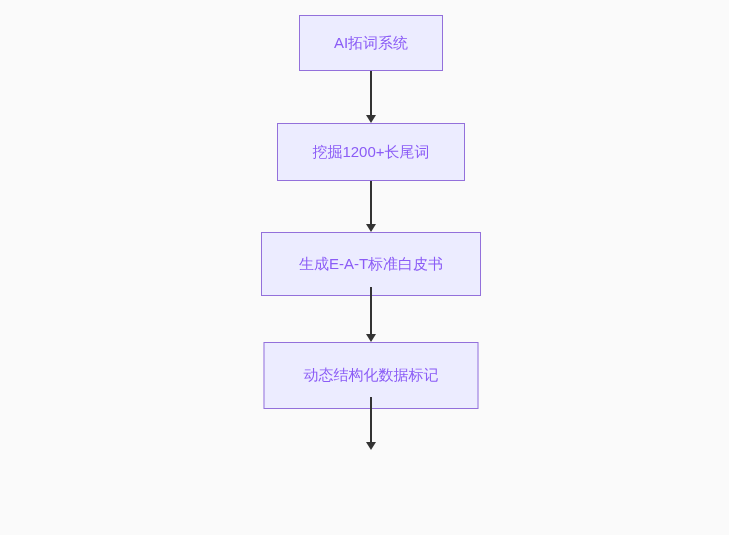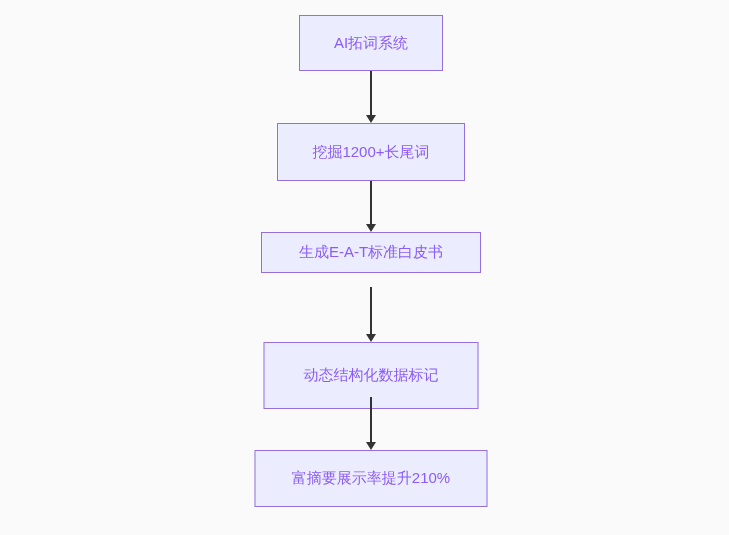--- a/index.html
+++ b/index.html
@@ -26,21 +26,21 @@
     color: #8b5cf6;
     font-size: 15px;
     display: flex;
     align-items: center;
     justify-content: center;
     text-align: center;
     white-space: nowrap;
   }
   .n1 { top: 15px;  width: 144px; }
   .n2 { top: 123px; width: 188px; height: 58px; }
-  .n3 { top: 232px; width: 220px; height: 41px; }
+  .n3 { top: 232px; width: 220px; height: 64px; }
   .n4 { top: 342px; width: 215px; height: 67px; }
   .n5 { top: 450px; width: 233px; height: 57px; }
 
   .arrow {
     position: absolute;
     left: 371px;
     transform: translateX(-50%);
     width: 10px;
   }
   .a1 { top: 71px;  height: 52px; }
@@ -95,15 +95,14 @@
     <div class="head"></div>
   </div>
 
   <div class="node n4">动态结构化数据标记</div>
 
   <div class="arrow a4">
     <div class="line"></div>
     <div class="head"></div>
   </div>
 
-  <div class="node n5">富摘要展示率提升210%</div>
 
 </div>
 
 </body></html>

